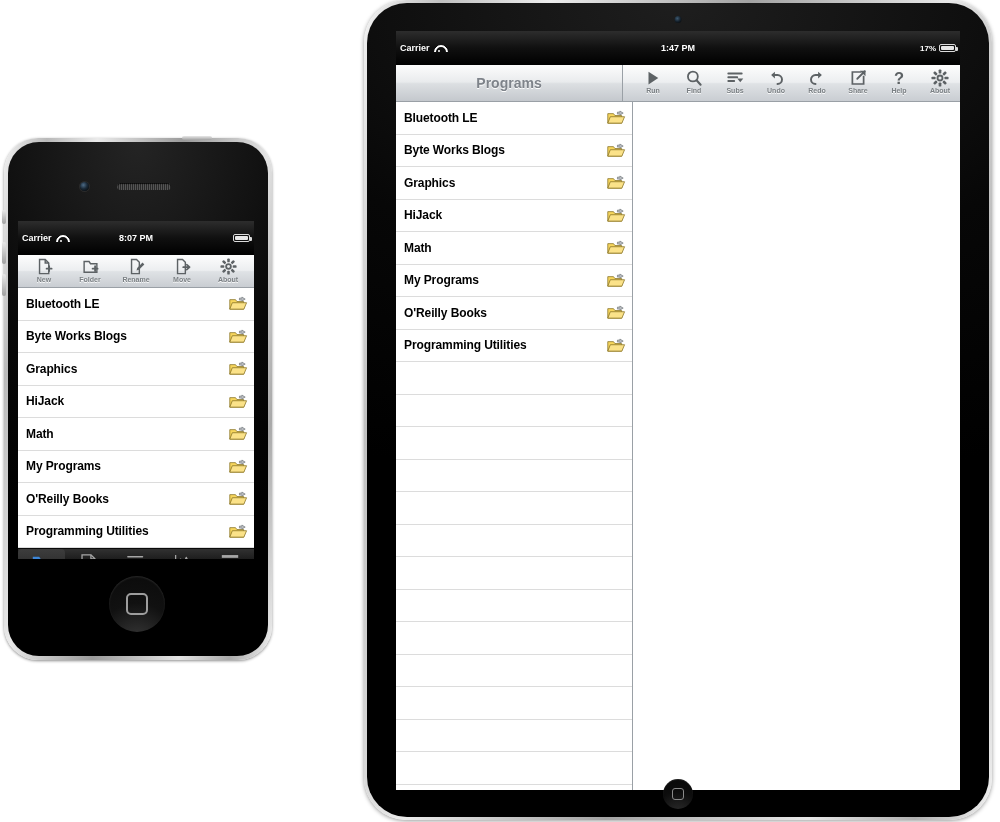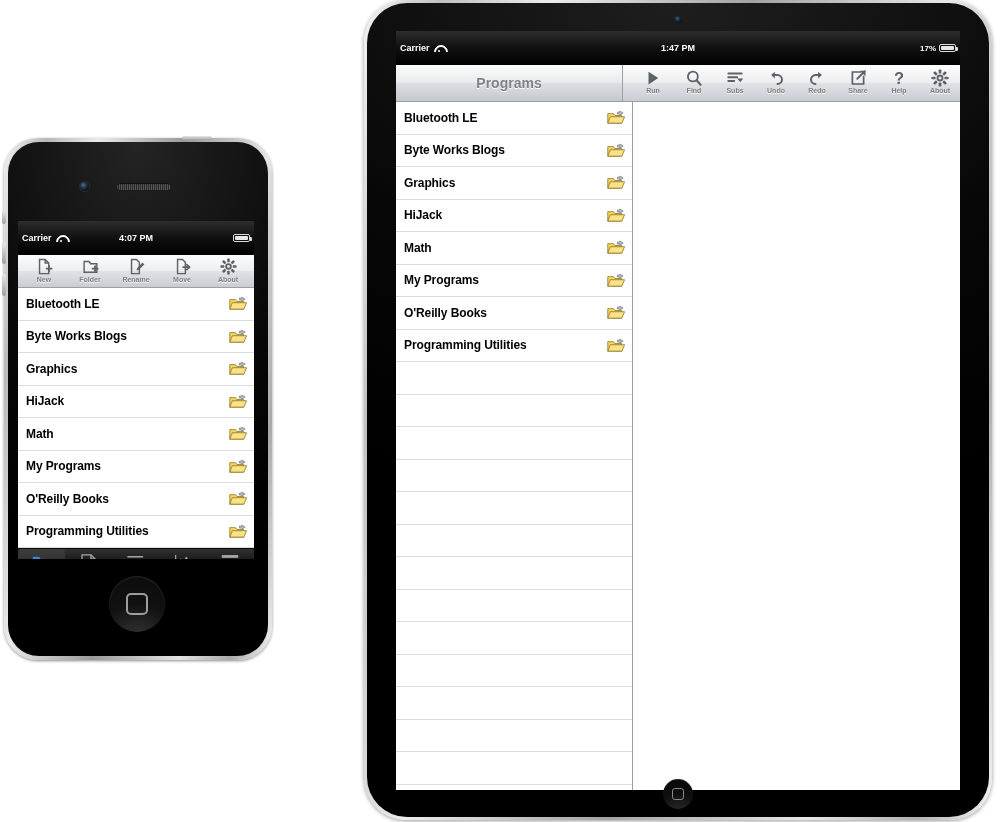--- a/index.html
+++ b/index.html
@@ -129,21 +129,21 @@
   <div class="iph-cam"></div>
   <div class="iph-spk"></div>
 
   <div class="iph-screen">
 
     <div class="statusbar">
       <div class="sb-left">
         <span>Carrier</span>
         <span class="wifi"></span>
       </div>
-      <div class="sb-time">4:07 PM</div>
+      <div class="sb-time">8:07 PM</div>
       <div class="sb-right">
         <span class="batt">
             <i></i>
           </span>
       </div>
     </div>
 
     <div class="toolbar" id="iph-toolbar" style="height: 33px; justify-content: space-between; padding: 0px 4px;">
         <div class="tb-item" style="width:44px">
           <span class="tb-ico">

